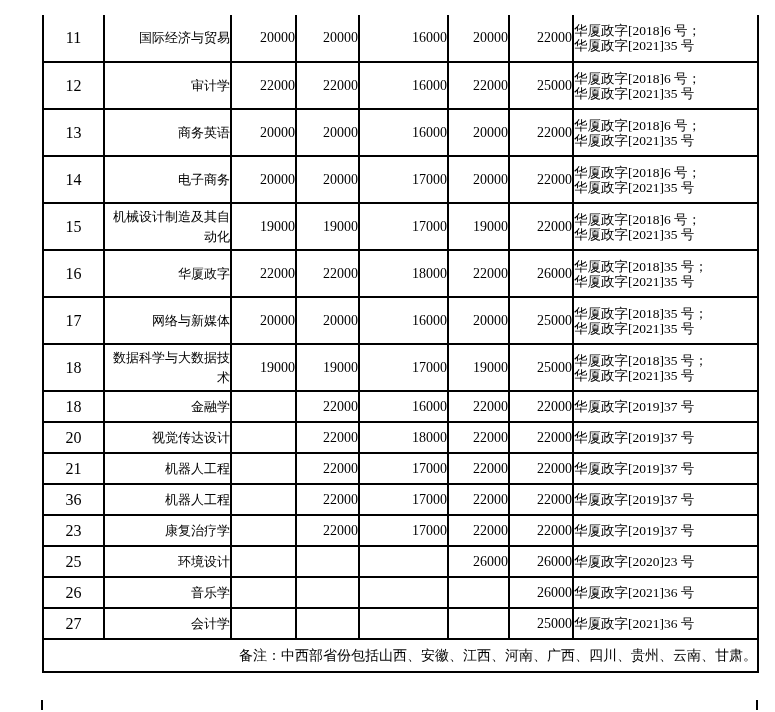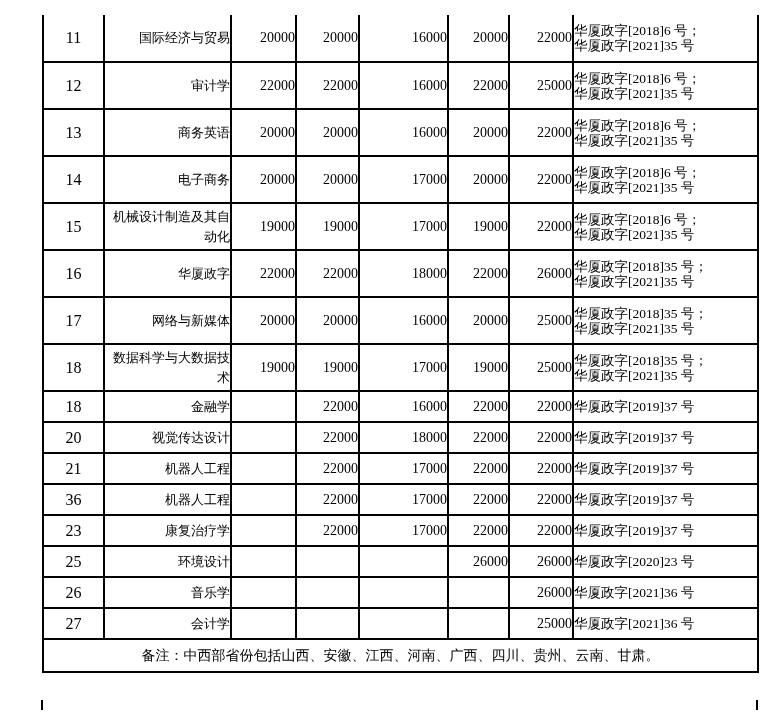--- a/index.html
+++ b/index.html
@@ -56,21 +56,21 @@
     font-size: 14px;
   }
   td.ref-cell {
     text-align: left;
     padding-left: 6px;
     font-size: 13.5px;
     line-height: 15px;
     white-space: pre-line;
   }
   td.note-cell {
-    text-align: center;
+    text-align: right;
     padding-left: 7px;
     font-size: 14px;
   }
   .stub {
     position: absolute;
     width: 2px;
     height: 10px;
     background: #000000;
   }
   .stub-left  { left: 41px;  top: 700px; }

